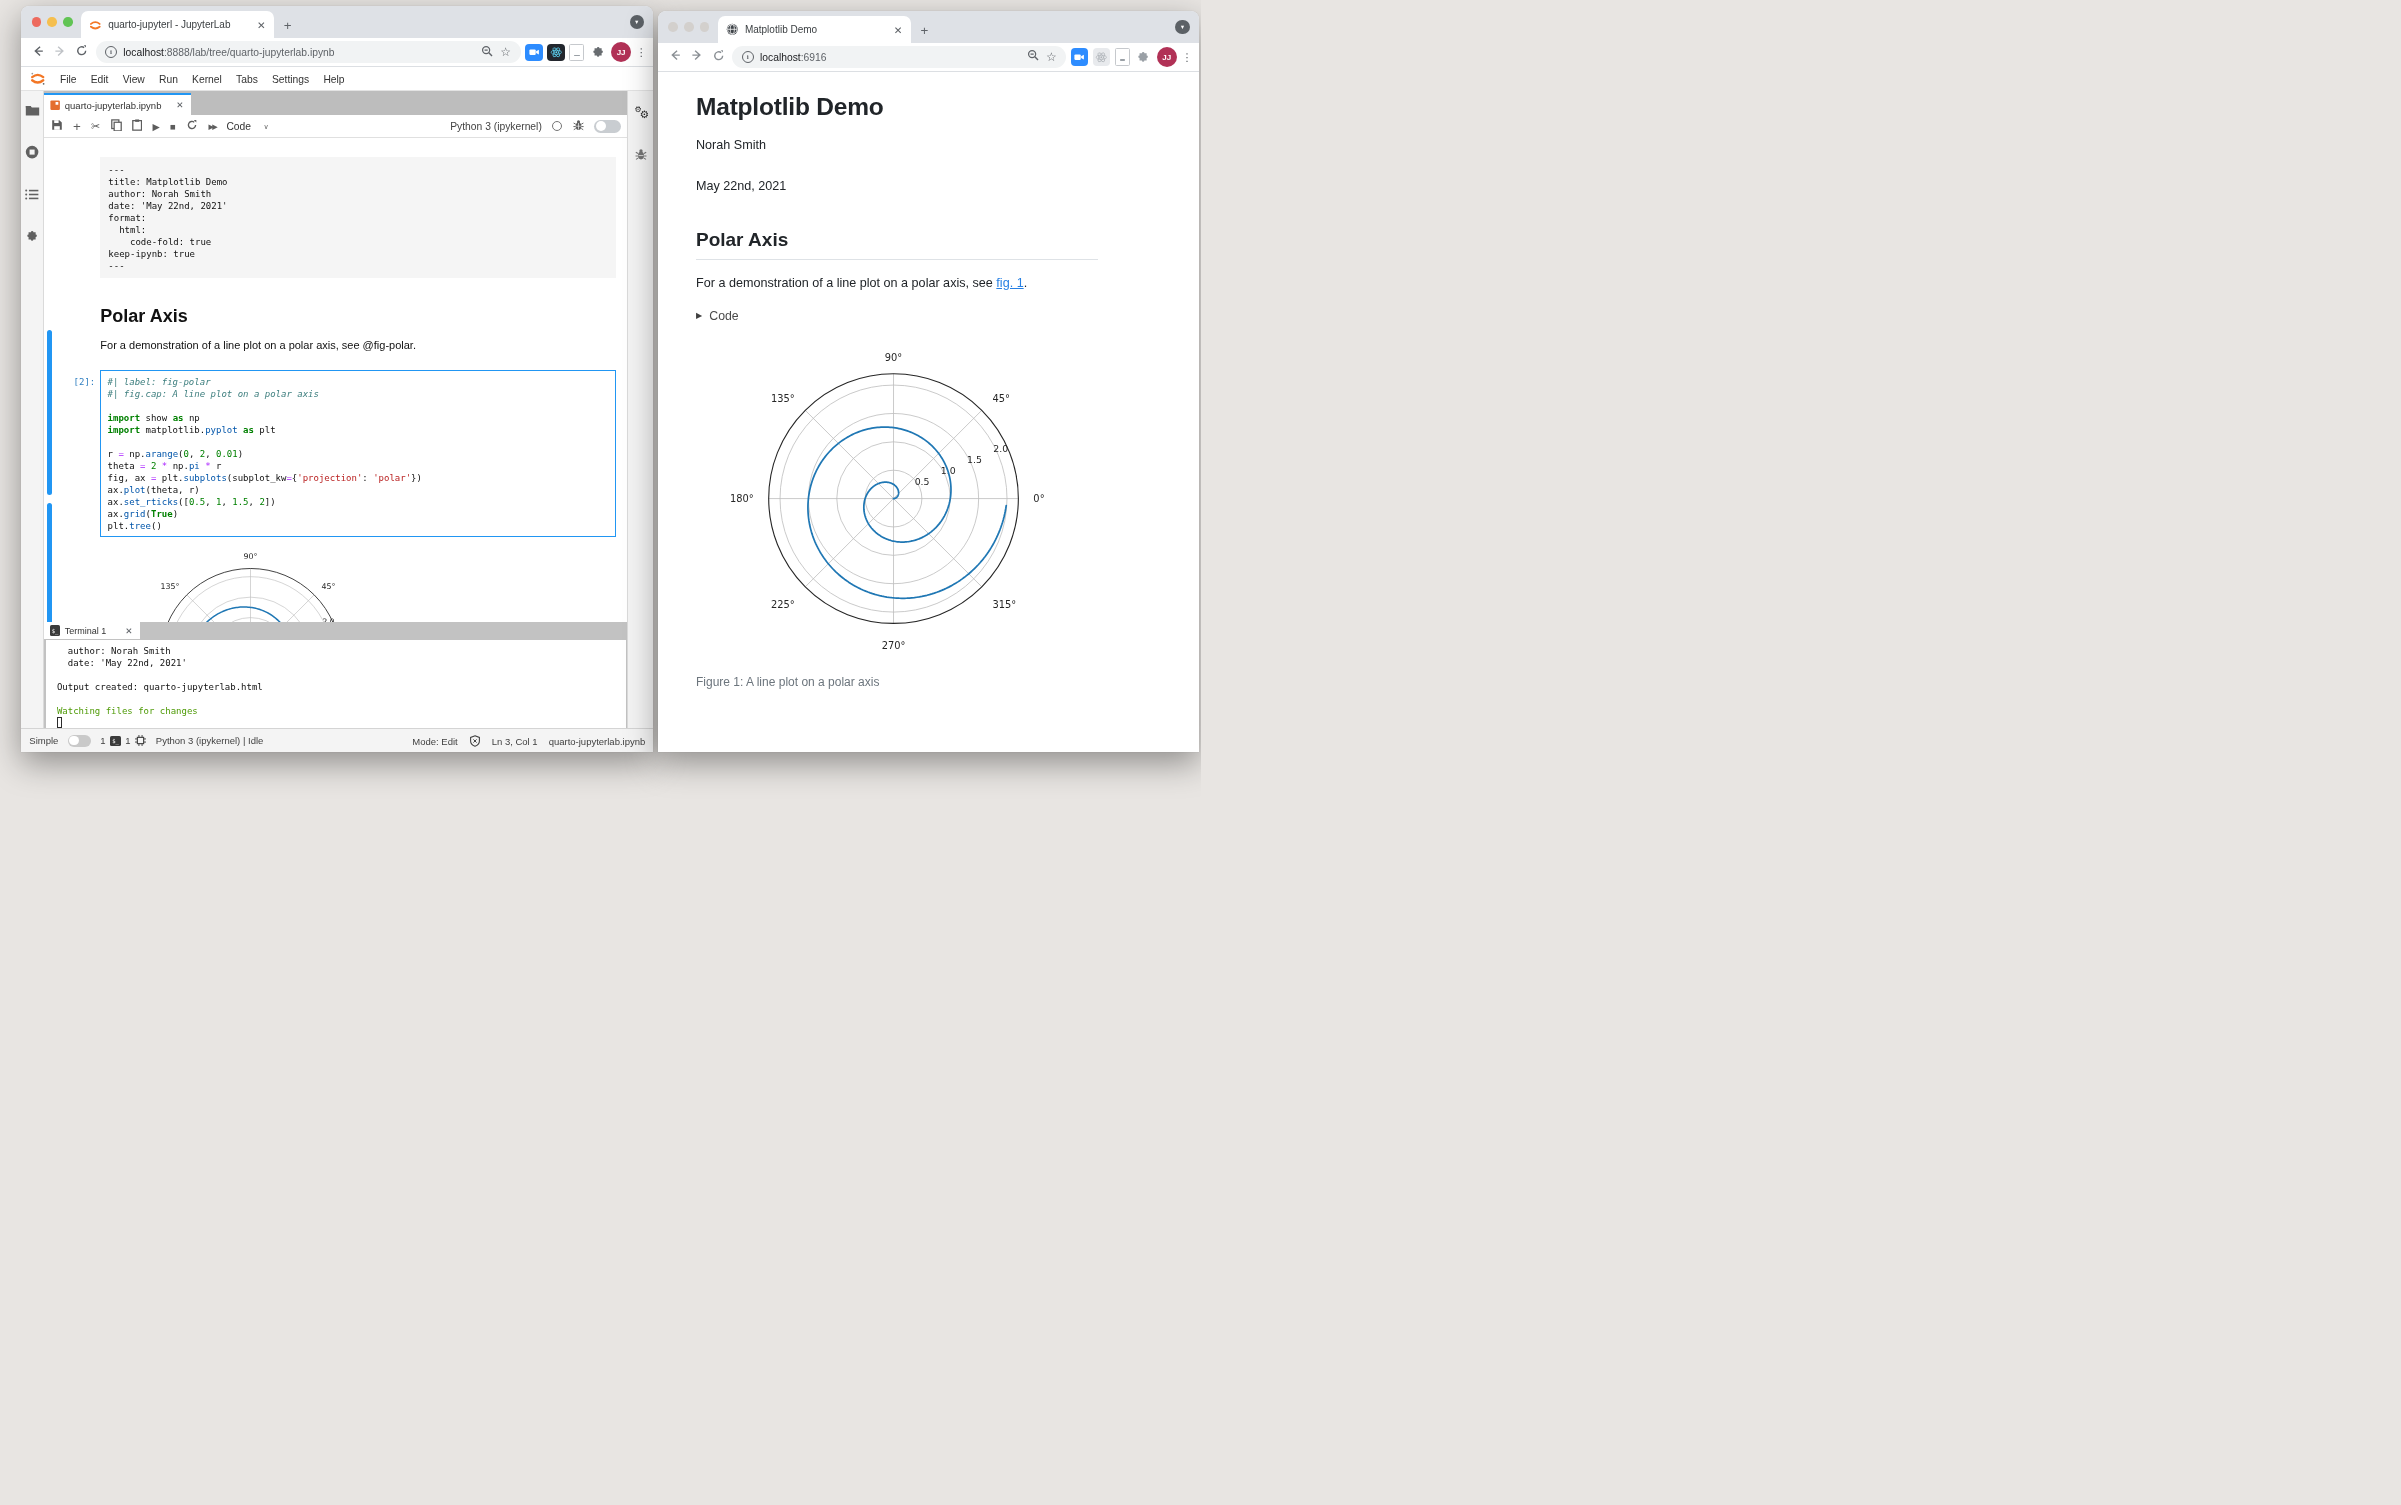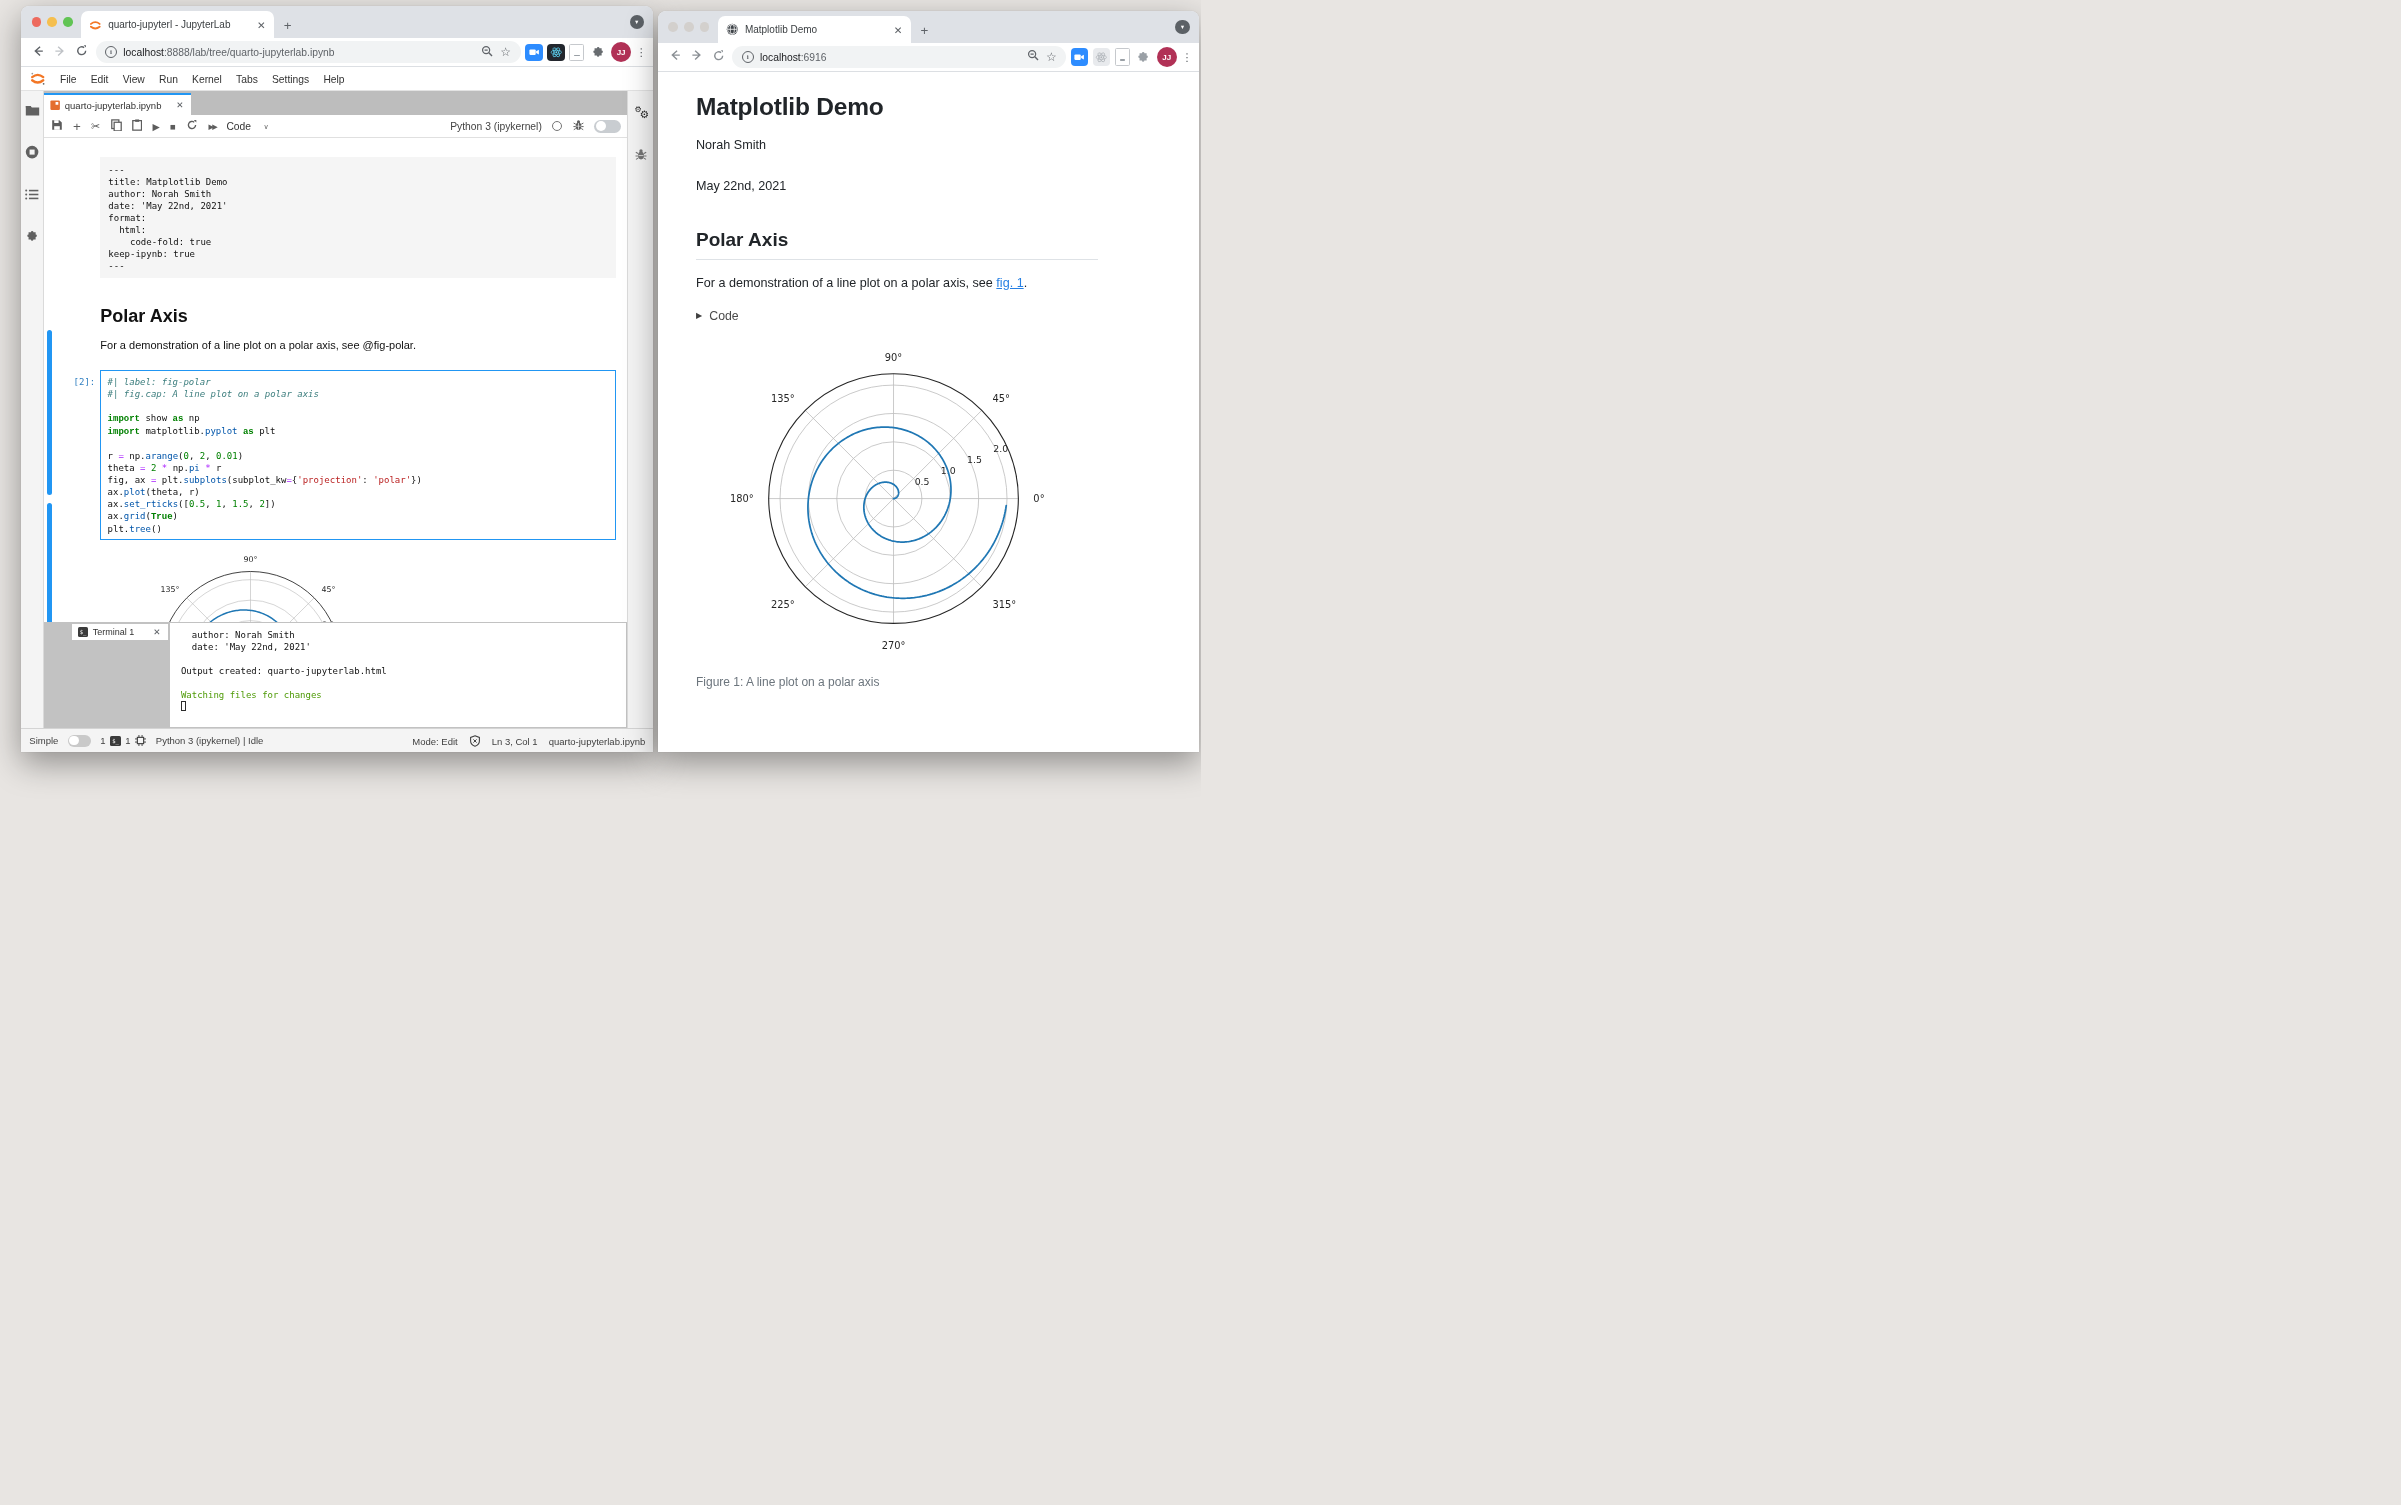--- a/index.html
+++ b/index.html
@@ -76,27 +76,27 @@
   .collapser { position:absolute; left:2.4px; width:5.5px; border-radius:3.2px; background:#2196f3; }
   .rawcell { margin:19px 11px 0 0; background:#f5f5f5; padding:6.3px 8px;
              font-family:"DejaVu Sans Mono",monospace; font-size:9px; line-height:12px; color:#111; white-space:pre; }
   .nb-h1 { margin-top:28px; font-size:18px; font-weight:bold; color:#111; }
   .nb-p { margin-top:12px; font-size:11px; color:#111; }
   .codecell { position:relative; margin:19px 11px 0 0; border:0.8px solid #2196f3; padding:4.7px 6.3px;
               font-family:"DejaVu Sans Mono",monospace; font-size:9px; line-height:12px; color:#111; }
   .prompt { position:absolute; left:-52px; top:5.5px; width:46px; text-align:right;
             font-family:"DejaVu Sans Mono",monospace; font-size:9px; color:#307fc1; }
   .cline { white-space:pre; }
-  .c-kw{color:#008000;font-weight:bold;font-family:Liberation Mono, monospace;} .c-com{color:#408080;font-style:italic;}
+  .c-kw{color:#008000;font-weight:bold;} .c-com{color:#408080;font-style:italic;}
   .c-op{color:#aa22ff;} .c-num{color:#008000;} .c-str{color:#ba2121;} .c-prop{color:#0055aa;}
   .c-green{color:#4e9a06;}
   .c-cursor{display:inline-block;width:5.5px;height:10.3px;border:1.2px solid #2b2b2b;vertical-align:-1.6px;}
   .nb-output { margin-top:6.3px; height:110px; overflow:hidden; margin-left:16px; width:269px; }
 
-  .termpanel { flex:none; height:106px; background:#c2c2c2; display:flex; flex-direction:row;padding-left:28px; }
+  .termpanel { flex:none; height:106px; background:#c2c2c2; display:flex; flex-direction:column; }
   .term-tabbar { height:18px; display:flex; align-items:flex-end; }
   .term-tab { width:96px; height:16.6px; background:#fff; display:flex; align-items:center; gap:4.7px; padding:0 5.5px; }
   .term-tab .lbl { font-size:9px; color:#333; flex:1; }
   .term-badge { width:10.3px; height:10.3px; background:#3b3b3b; color:#fff; border-radius:1.6px;
                 font-family:"DejaVu Sans Mono",monospace; font-size:5.5px; display:flex; align-items:center;
                 justify-content:center; flex:none; }
   .term-body { flex:1; background:#fff; margin:0.8px 1.6px 1.6px 1.6px; padding:5.5px 11px;
                font-family:"DejaVu Sans Mono",monospace; font-size:9px; line-height:12px; color:#111; }
 
   .statusbar { flex:none; height:24px; background:#f4f4f4; border-top:0.8px solid #d4d4d4; display:flex;

